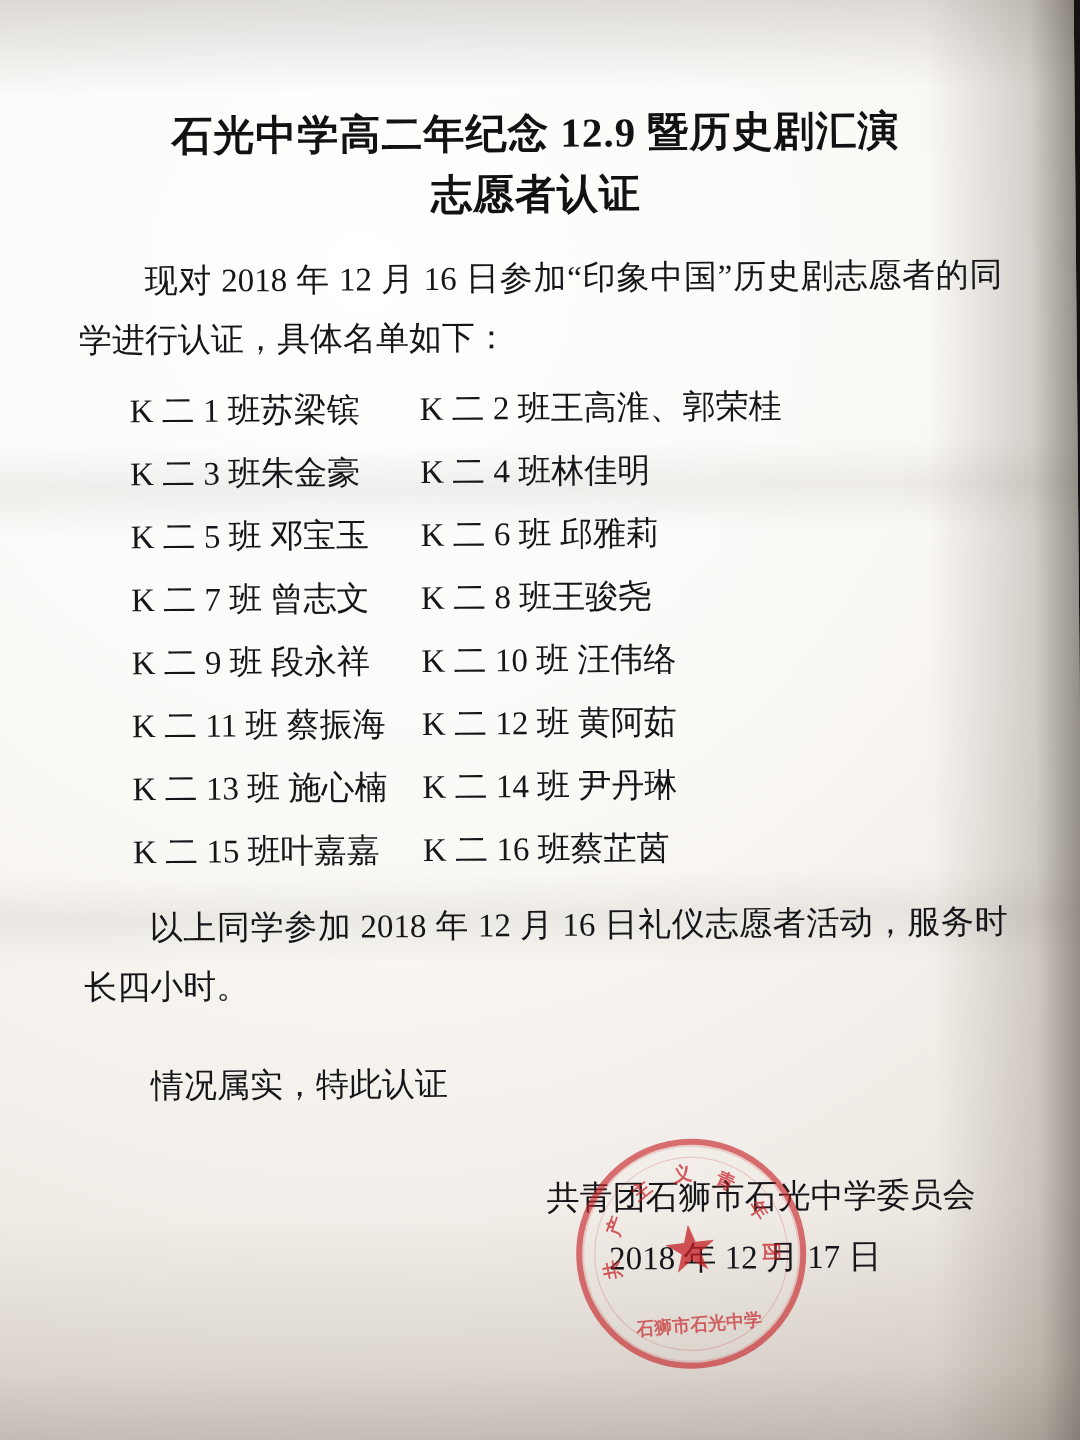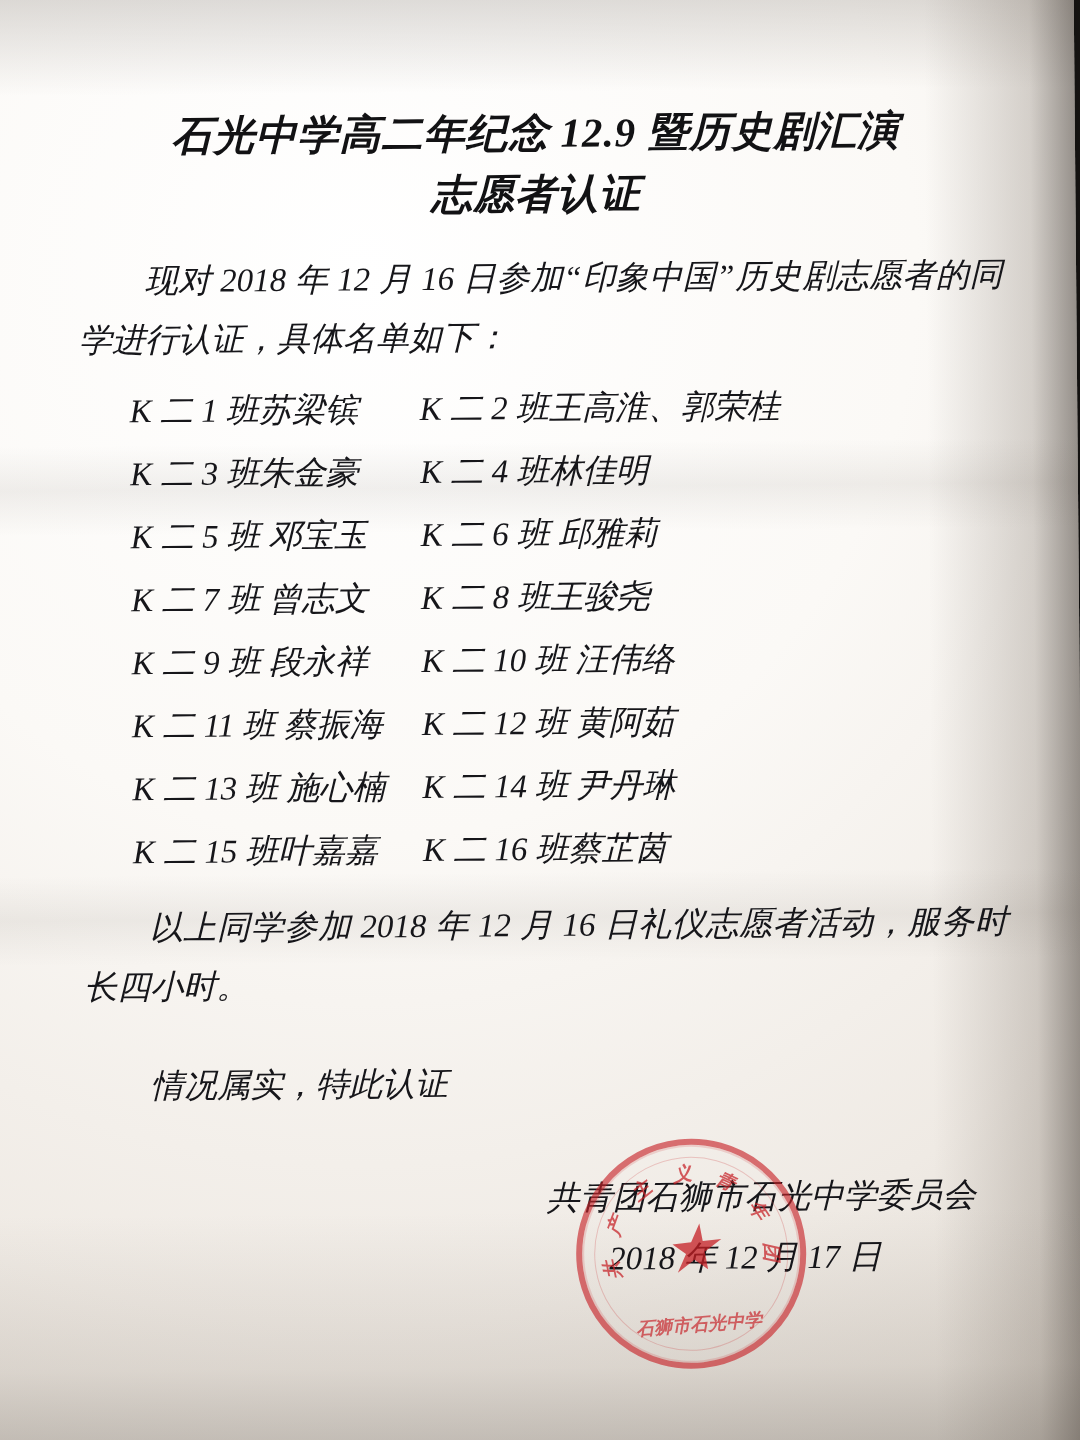--- a/index.html
+++ b/index.html
@@ -7,21 +7,20 @@
     padding: 0;
     background: #2b2b2b;
   }
   #page {
     position: relative;
     width: 1080px;
     height: 1440px;
     overflow: hidden;
     background: #1c1a18;
     font-family: "Liberation Serif", "DejaVu Serif", serif;
-    font-style: italic;
   }
   
   .desk {
     position: absolute;
     inset: 0;
     background:
       linear-gradient(100deg, #2a2724 0%, #3a3531 18%, #262320 45%, #171513 100%);
   }
   .desk-band {
     position: absolute;

